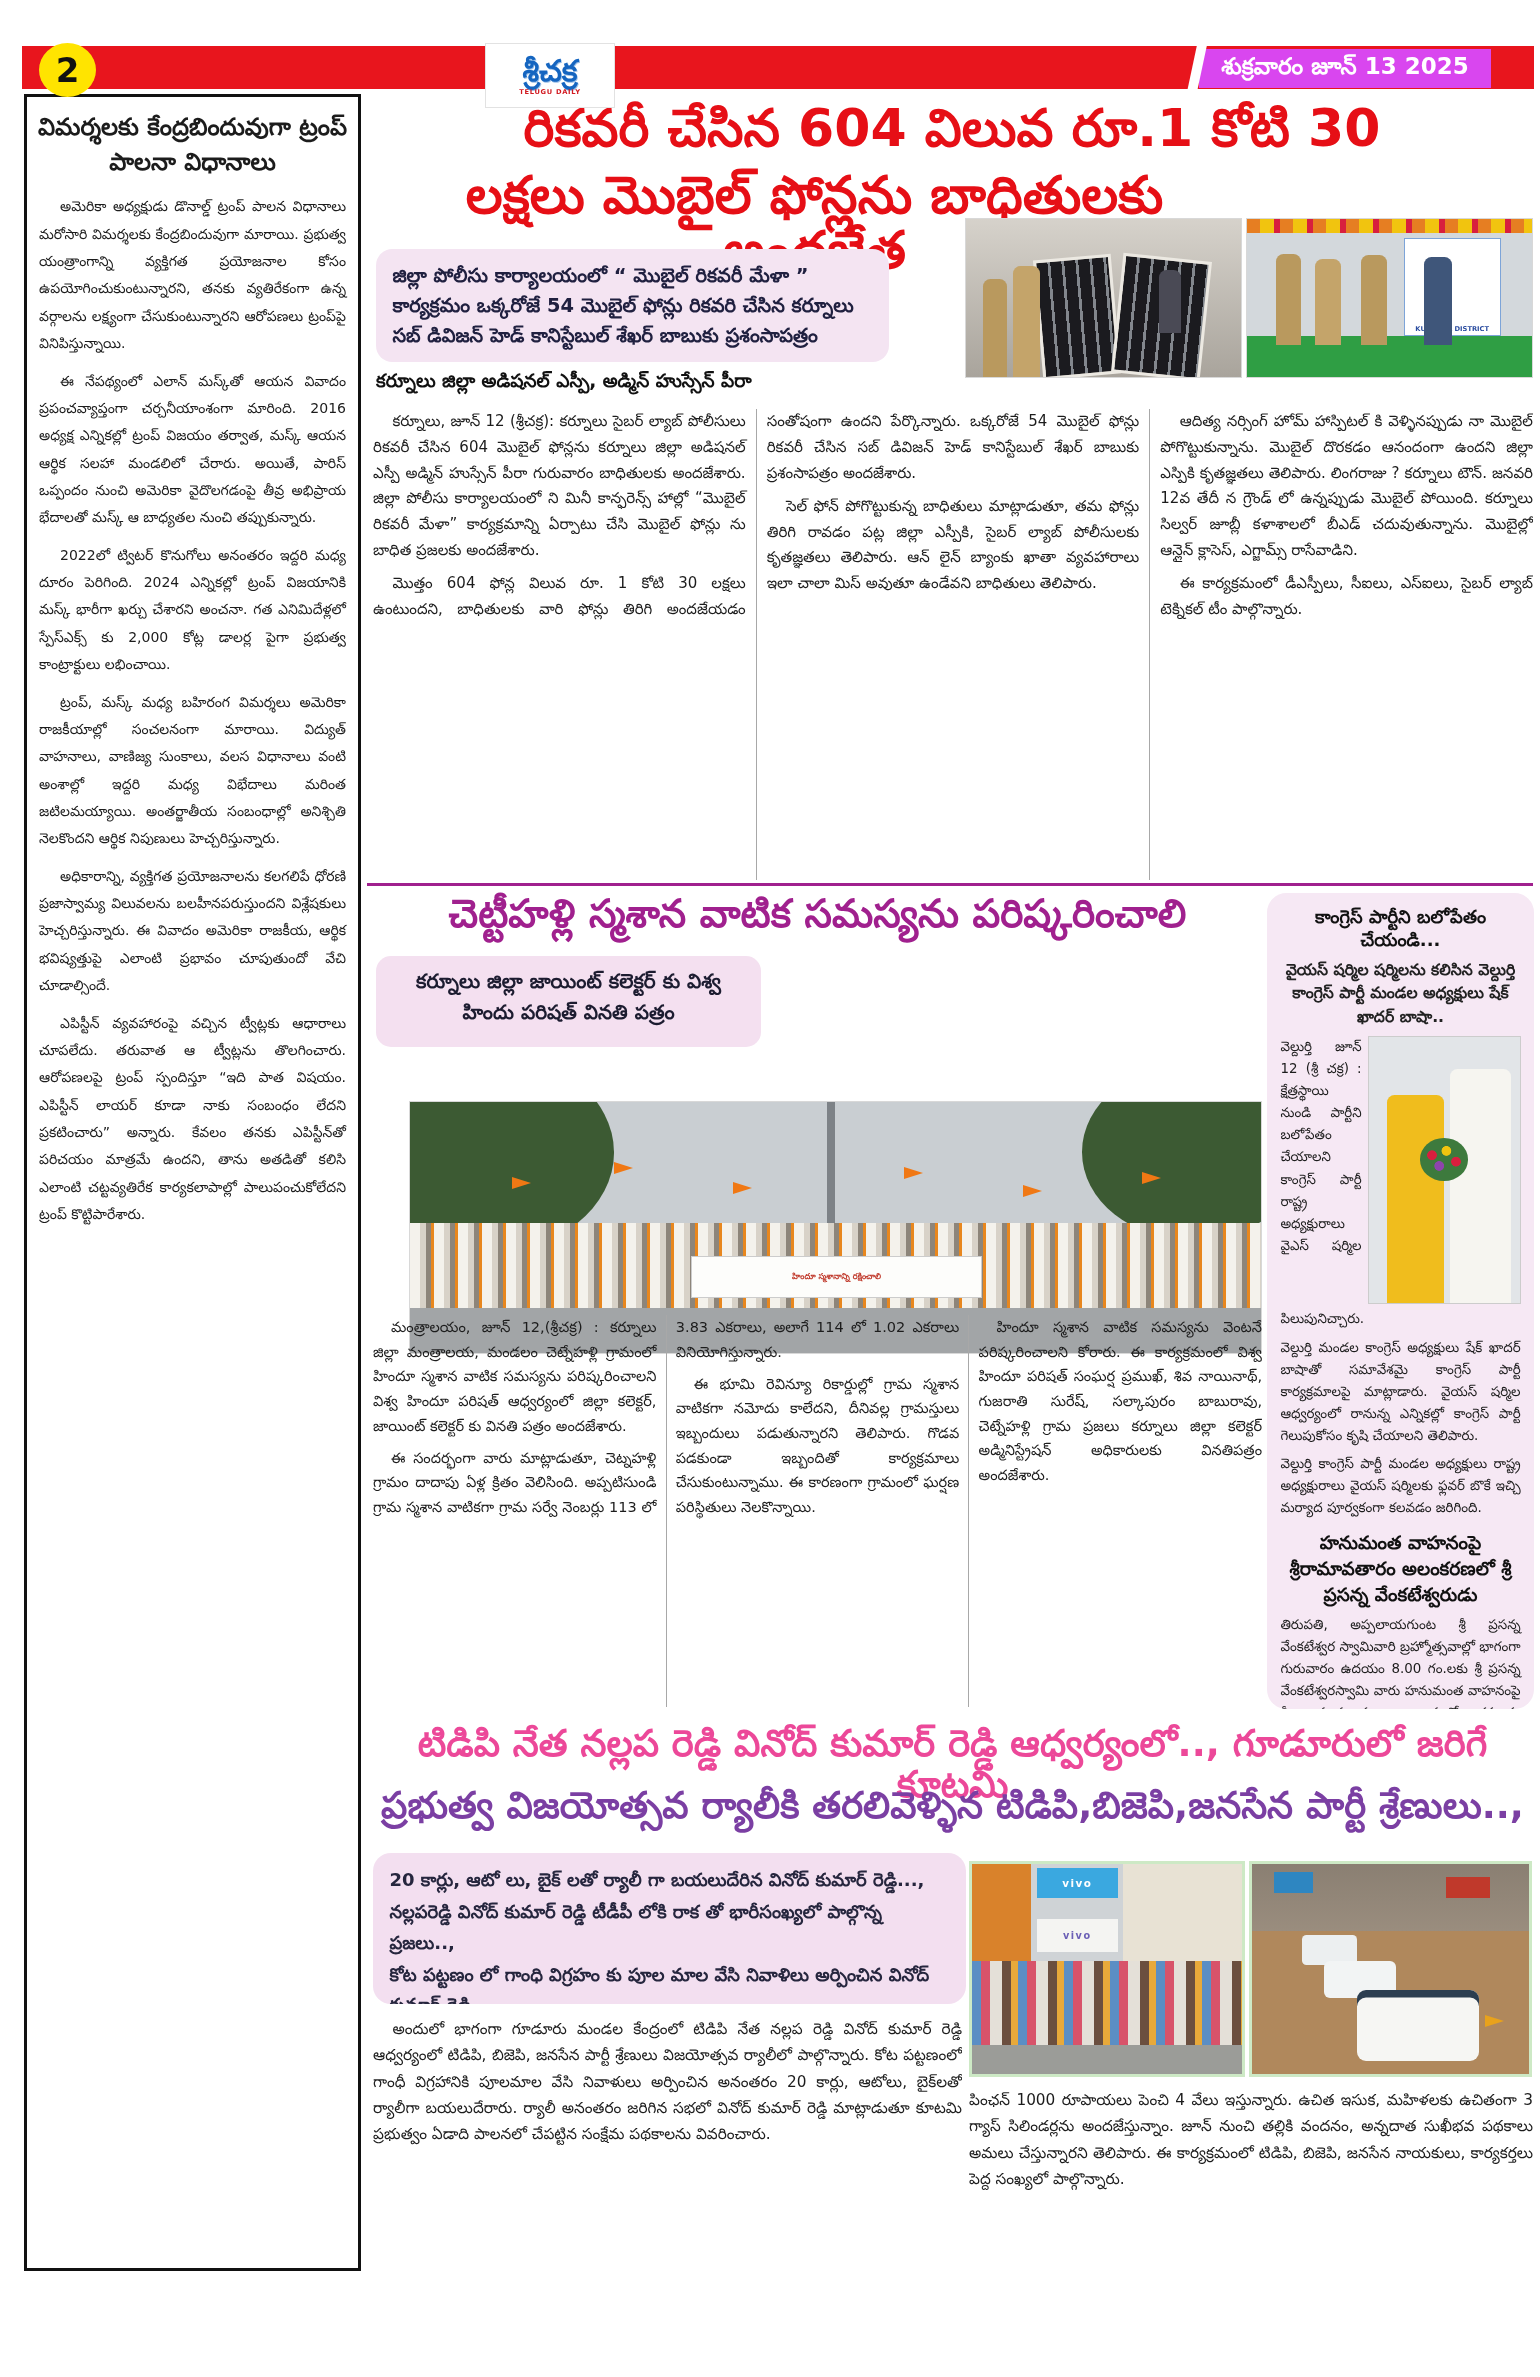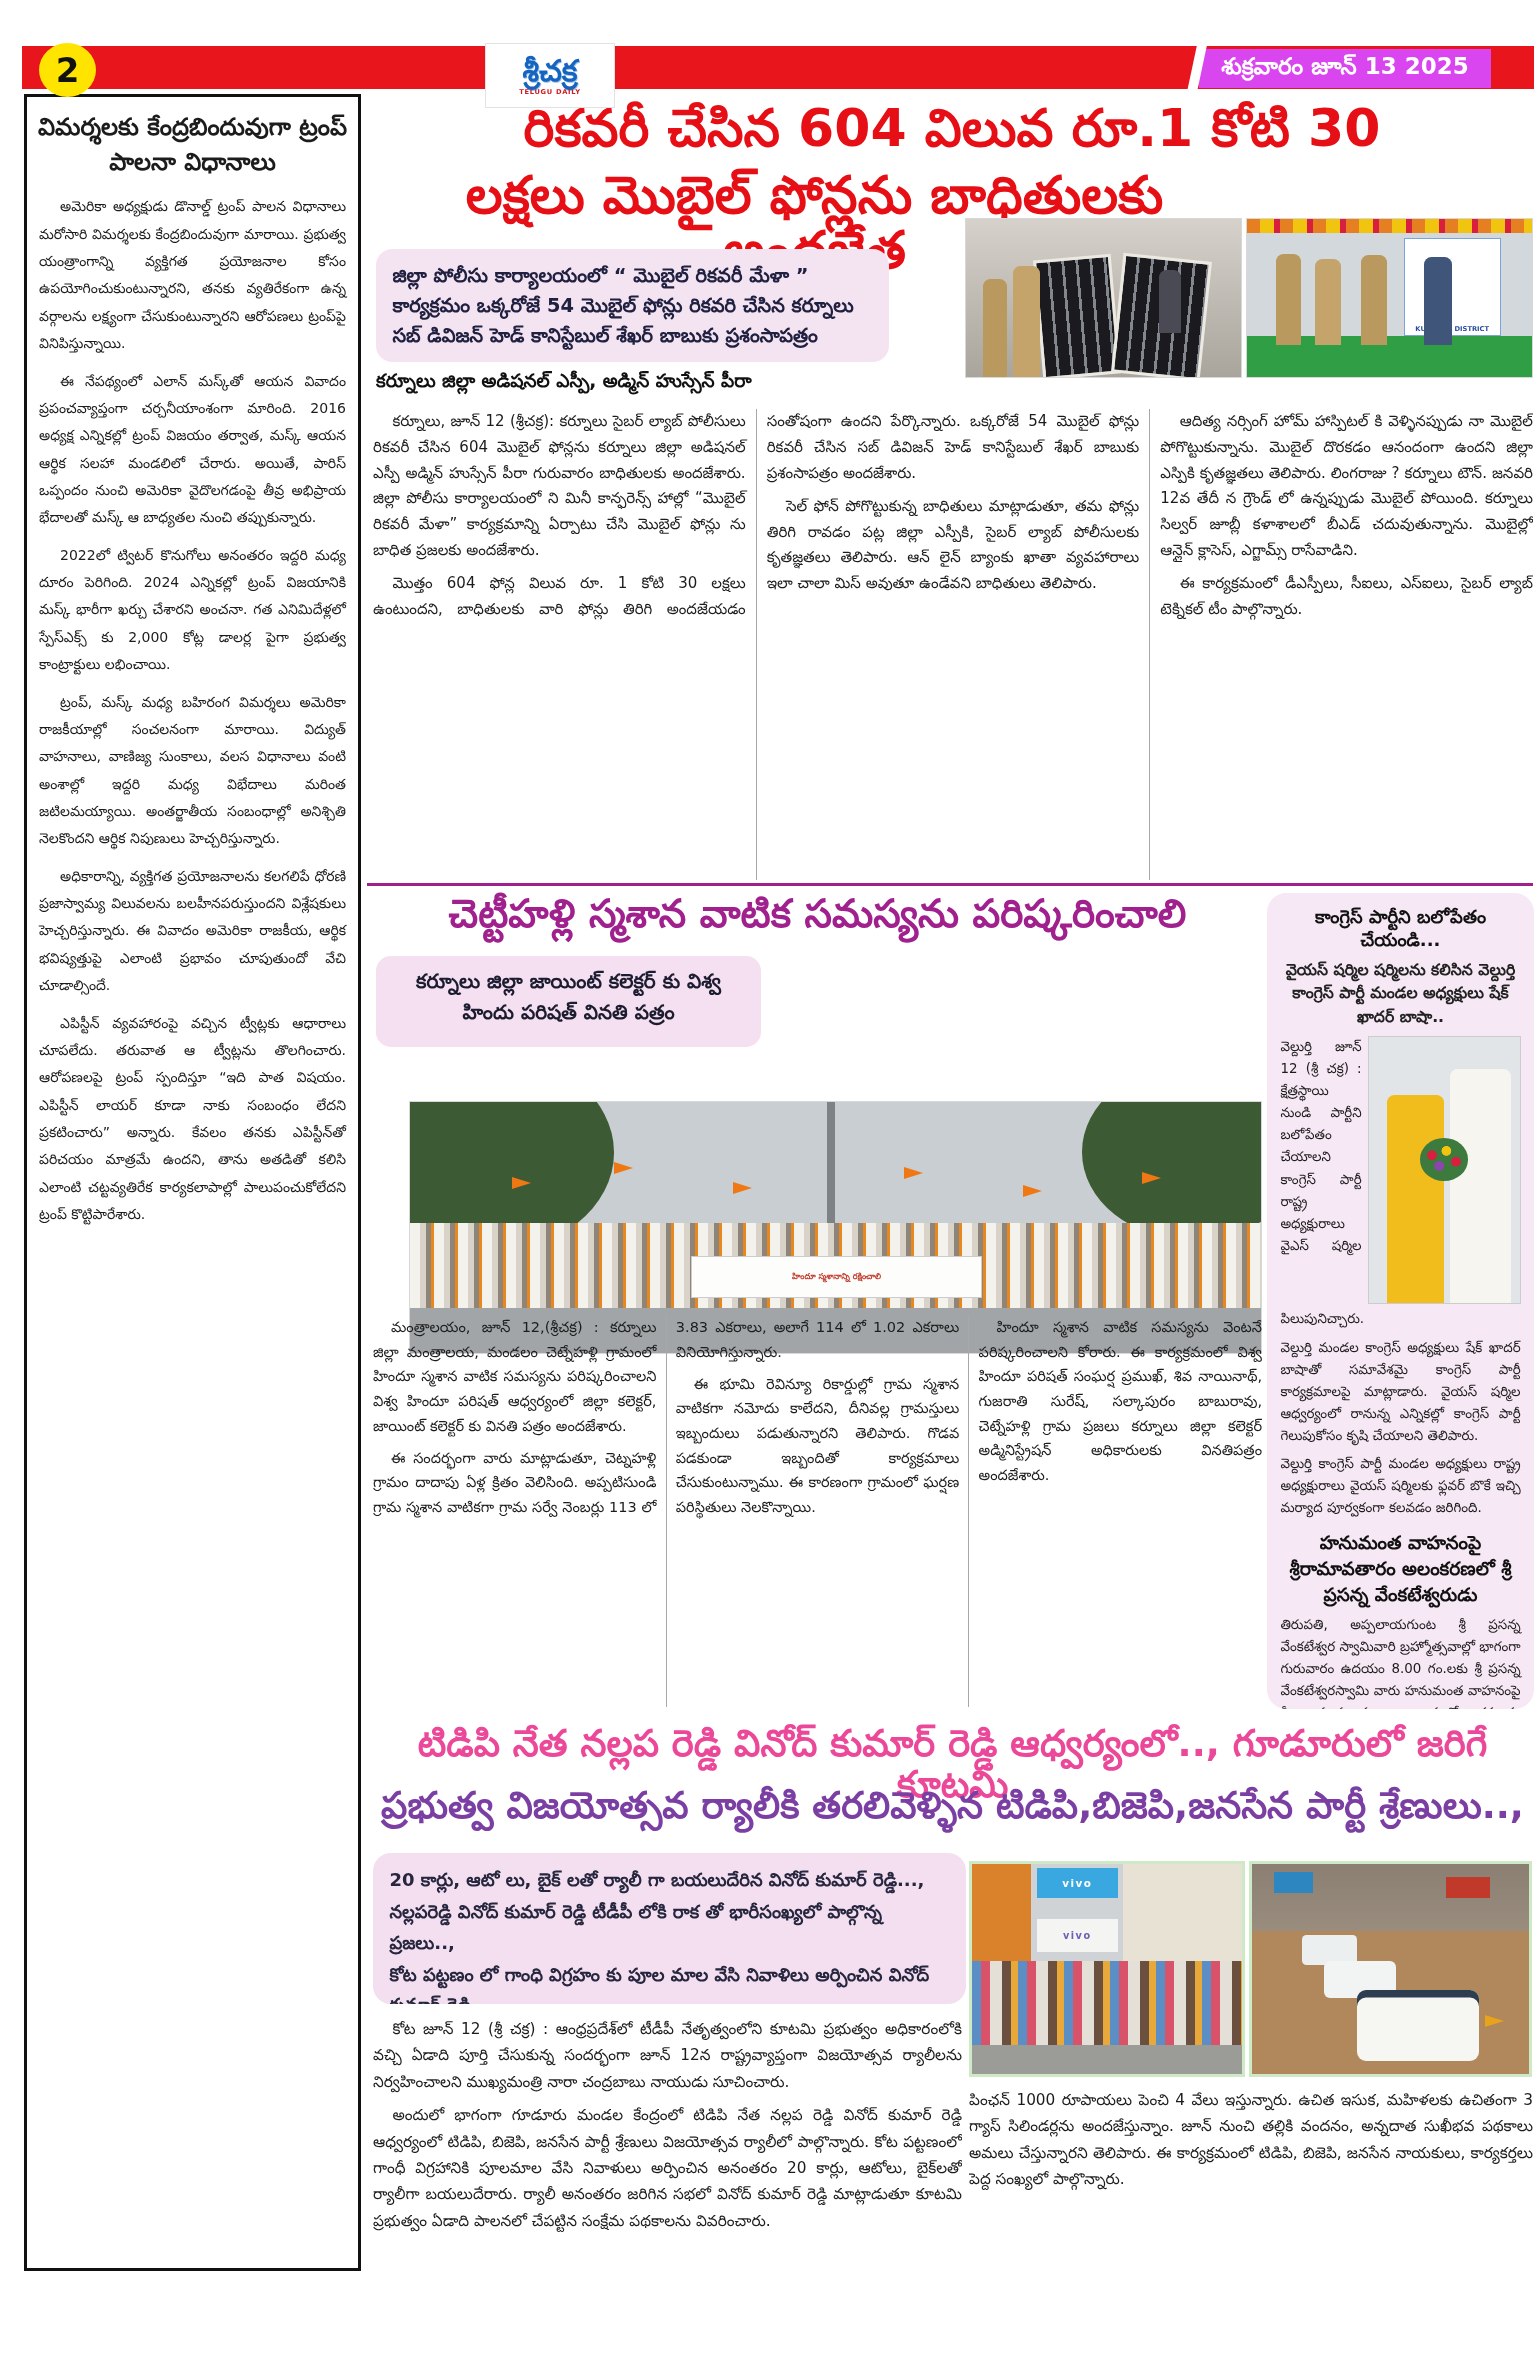--- a/index.html
+++ b/index.html
@@ -214,17 +214,16 @@
   <div style="left:8%;top:4%;width:14%;height:10%;background:#2e86c1;"></div>
   <div style="left:70%;top:6%;width:16%;height:10%;background:#c0392b;"></div>
   <div style="left:0;top:32%;right:0;bottom:0;background:#b0885c;"></div>
   <div style="left:18%;top:34%;width:20%;height:14%;background:#eceff0;border-radius:4.5px;"></div>
   <div style="left:26%;top:46%;width:26%;height:18%;background:#f2f4f4;border-radius:6px;"></div>
   <div style="left:38%;top:60%;width:44%;height:34%;background:#f6f6f3;border-radius:9px;box-shadow:inset 0 7.5px 0 #2c3e50;"></div>
   <div class="flag" style="position:absolute;left:84%;top:72%;border-left-color:#e8a21c;"></div>
 </div>
 
 <div class="abs tdp-body-left">
-  <p>కోట జూన్ 12 (శ్రీ చక్ర) : ఆంధ్రప్రదేశ్‌లో టీడీపీ నేతృత్వంలోని కూటమి ప్రభుత్వం అధికారంలోకి వచ్చి ఏడాది పూర్తి చేసుకున్న సందర్భంగా జూన్ 12న రాష్ట్రవ్యాప్తంగా విజయోత్సవ ర్యాలీలను నిర్వహించాలని ముఖ్యమంత్రి నారా చంద్రబాబు నాయుడు సూచించారు.</p>
   <p>అందులో భాగంగా గూడూరు మండల కేంద్రంలో టిడిపి నేత నల్లప రెడ్డి వినోద్ కుమార్ రెడ్డి ఆధ్వర్యంలో టిడిపి, బిజెపి, జనసేన పార్టీ శ్రేణులు విజయోత్సవ ర్యాలీలో పాల్గొన్నారు. కోట పట్టణంలో గాంధీ విగ్రహానికి పూలమాల వేసి నివాళులు అర్పించిన అనంతరం 20 కార్లు, ఆటోలు, బైక్‌లతో ర్యాలీగా బయలుదేరారు. ర్యాలీ అనంతరం జరిగిన సభలో వినోద్ కుమార్ రెడ్డి మాట్లాడుతూ కూటమి ప్రభుత్వం ఏడాది పాలనలో చేపట్టిన సంక్షేమ పథకాలను వివరించారు.</p>
 </div>
 <div class="abs tdp-body-right">పింఛన్ 1000 రూపాయలు పెంచి 4 వేలు ఇస్తున్నారు. ఉచిత ఇసుక, మహిళలకు ఉచితంగా 3 గ్యాస్ సిలిండర్లను అందజేస్తున్నాం. జూన్ నుంచి తల్లికి వందనం, అన్నదాత సుఖీభవ పథకాలు అమలు చేస్తున్నారని తెలిపారు. ఈ కార్యక్రమంలో టిడిపి, బిజెపి, జనసేన నాయకులు, కార్యకర్తలు పెద్ద సంఖ్యలో పాల్గొన్నారు.</div>
 
 
 </body></html>

